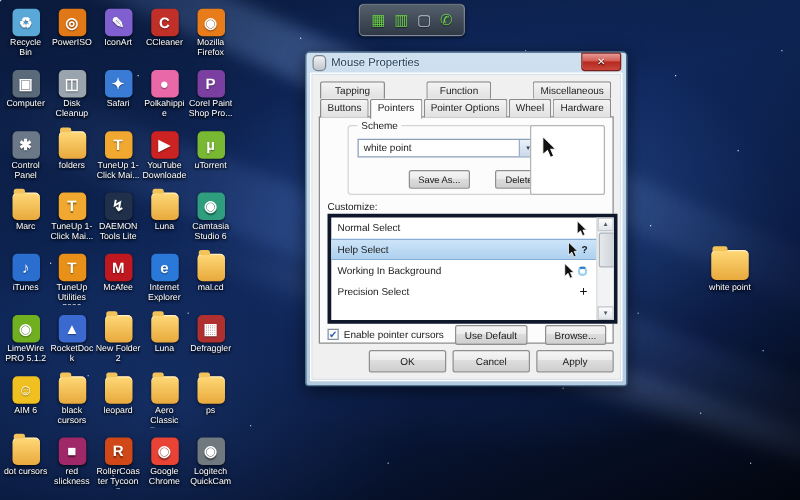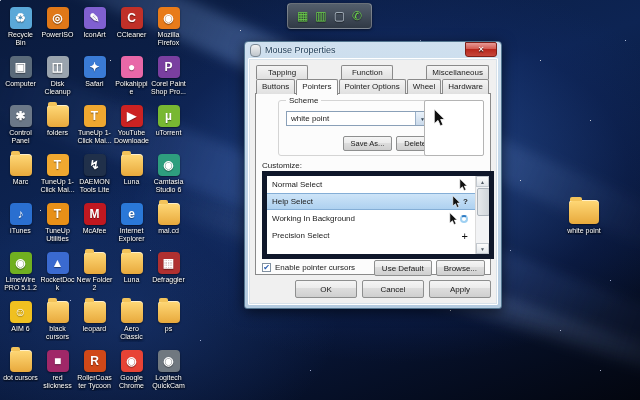--- a/index.html
+++ b/index.html
@@ -70,47 +70,47 @@
       color:#222;cursor:pointer;white-space:nowrap;box-sizing:border-box;}
   .tab.active{background:#fcfcfc;position:relative;margin-bottom:-1px;padding-bottom:2px;z-index:3;}
   .tab-panel{flex:1;border:1px solid #8a8a8a;background:#fcfcfc;position:relative;margin-top:-1px;}
   
   .group{position:absolute;left:22px;top:6px;width:160px;height:54px;border:1px solid #d4d4d4;border-radius:3px;}
   .group-label{position:absolute;left:7px;top:-5px;background:#fcfcfc;padding:0 3px;font-size:8px;}
   .combo{position:absolute;left:7px;top:10px;width:144px;height:15px;background:#fff;border:1px solid #8aa0b8;
       display:flex;align-items:center;padding-left:4px;box-sizing:border-box;cursor:pointer;}
   .combo-arrow{margin-left:auto;width:13px;height:100%;background:linear-gradient(#eaf2fa,#c9d9ea);
       border-left:1px solid #9ab0c8;display:flex;align-items:center;justify-content:center;font-size:5px;color:#345;}
-  .group-btns{position:absolute;right:5px;bottom:4px;display:flex;gap:4px;}
+  .group-btns{position:absolute;right:5px;bottom:4px;display:flex;gap:20px;}
   .btn{display:inline-flex;align-items:center;justify-content:center;font-size:8px;color:#1a1a1a;
       background:linear-gradient(#f5f5f5,#ebebeb 45%,#dddddd 46%,#cfcfcf);border:1px solid #8e8f8f;
       border-radius:2px;height:14px;padding:0 7px;cursor:pointer;white-space:nowrap;}
   .preview{position:absolute;right:6px;top:6px;width:58px;height:54px;background:#fff;border:1px solid #b4b4b4;border-radius:2px;}
   .preview svg{position:absolute;left:8px;top:7px;}
   .customize{position:absolute;left:6px;top:67px;font-size:8px;}
   
   .plist{position:absolute;left:6px;top:77px;width:232px;height:88px;background:#fff;
-      border:5px solid #0f172a;box-sizing:border-box;overflow:hidden;}
+      border:3px solid #0f172a;box-sizing:border-box;overflow:hidden;}
   .prow{height:17px;display:flex;align-items:center;padding:0 5px;font-size:8px;cursor:pointer;box-sizing:border-box;}
   .prow .cur{margin-left:auto;margin-right:16px;display:flex;align-items:center;gap:2px;}
   .prow.selected{background:linear-gradient(#cde4f8,#aed1f0);border-top:1px solid #84aed6;border-bottom:1px solid #84aed6;}
   .spinner{width:8px;height:8px;border-radius:50%;border:2px solid #9fd0f2;border-top-color:#2f7cc4;box-sizing:border-box;display:inline-block;}
   .qmark{font-weight:bold;font-size:8px;}
   .cross{font-size:11px;line-height:10px;color:#111;}
   .vscroll{position:absolute;right:0;top:0;bottom:0;width:13px;background:#f2f3f5;border-left:1px solid #dcdcdc;}
   .sbtn{position:absolute;left:0;width:13px;height:11px;display:flex;align-items:center;justify-content:center;
       font-size:5px;color:#505a64;background:linear-gradient(#fdfdfd,#e2e6ea);border:1px solid #c2c8ce;box-sizing:border-box;cursor:pointer;}
   .sbtn.up{top:0;} .sbtn.down{bottom:0;}
   .sthumb{position:absolute;left:1px;top:12px;width:11px;height:26px;background:linear-gradient(90deg,#e6e9ec,#cfd4d9);
       border:1px solid #aab2ba;border-radius:2px;cursor:grab;}
   
   .shadow-row{position:absolute;left:6px;top:169px;display:flex;align-items:center;gap:4px;cursor:pointer;}
   .chk{width:9px;height:9px;background:#fff;border:1px solid #8090a0;display:flex;align-items:center;justify-content:center;
       font-size:8px;line-height:8px;color:#2a5db0;box-sizing:border-box;}
-  .panel-btns{position:absolute;right:5px;top:166px;display:flex;gap:4px;margin-left:34px;}
+  .panel-btns{position:absolute;right:5px;top:166px;display:flex;gap:14px;margin-left:34px;}
   .dlg-btns{display:flex;justify-content:flex-end;gap:5px;padding-top:5px;}
   .dlg-btns .btn{height:16px;min-width:46px;}
   svg.cursor-arrow{display:block;}
 </style>
 </head>
 <body>
 
 <div class="desktop">
   <div class="streak streak1"></div>
   <div class="streak streak2"></div>

